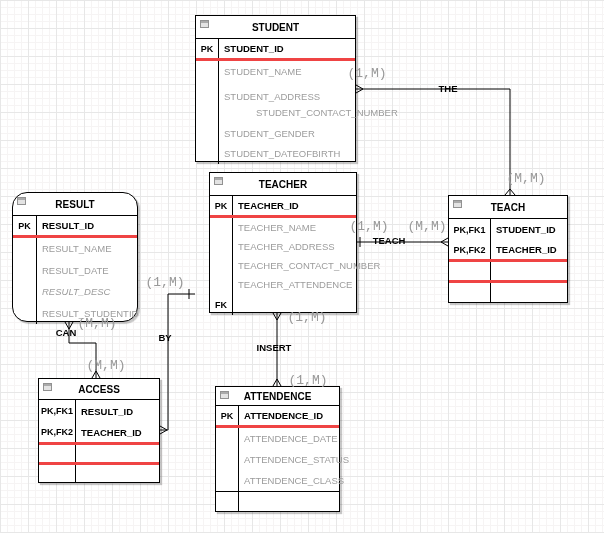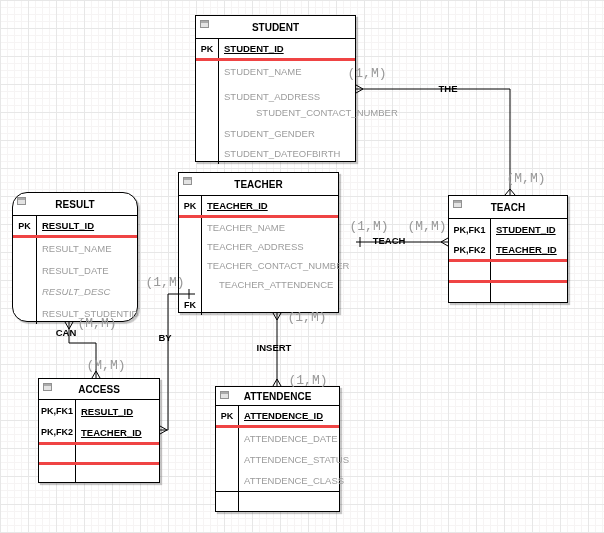--- a/index.html
+++ b/index.html
@@ -30,21 +30,21 @@
   }
   .t-title{font-size:10px;font-weight:bold;color:#000;}
   .t-row{display:flex;align-items:center;flex:none;box-sizing:border-box;}
   .t-row.bb{border-bottom:3px solid #ef4444;}
   .t-key{
     width:var(--kw);flex:none;align-self:stretch;display:flex;align-items:center;justify-content:center;
     border-right:1px solid #000;box-sizing:border-box;
     font-size:9px;font-weight:bold;color:#000;
   }
   .t-attr{padding-left:5px;font-size:9.5px;color:#9c9c9c;white-space:nowrap;}
-  .t-attr.pk{font-weight:bold;color:#000;text-decoration:underline;}
+  .t-attr.pk{font-weight:bold;color:#000;}
   .t-fill{flex:1;display:flex;}
   #edges{position:absolute;left:0;top:0;pointer-events:none;}
   .lbl{position:absolute;transform:translate(-50%,-50%);white-space:nowrap;line-height:1;}
   .card{font-size:13px;color:#999999;font-family:Liberation Mono, monospace;}
   .rel{font-size:9.5px;font-weight:bold;color:#000;}
 </style>
 </head>
 <body>
 
 <div id="canvas">
@@ -73,42 +73,42 @@
     <div class="t-row" style="height:20.6px;">
       <div class="t-key"></div>
       <div class="t-attr">STUDENT_GENDER</div>
     </div>
     <div class="t-row" style="height:20.6px;">
       <div class="t-key"></div>
       <div class="t-attr">STUDENT_DATEOFBIRTH</div>
     </div>
   </div>
 
-  <div class="table" style="left:178px;top:172px;width:161px;height:141px;text-align:right;--kw:23px;">
+  <div class="table" style="left:209px;top:172px;width:148px;height:141px;text-align:right;--kw:23px;">
     <div class="t-header" style="height:22px;">
       <span class="t-icon"></span>
       <span class="t-title">TEACHER</span>
     </div>
     <div class="t-row bb" style="height:22px;">
       <div class="t-key">PK</div>
       <div class="t-attr pk">TEACHER_ID</div>
     </div>
     <div class="t-row" style="height:19px;">
       <div class="t-key"></div>
       <div class="t-attr">TEACHER_NAME</div>
     </div>
     <div class="t-row" style="height:19px;">
       <div class="t-key"></div>
       <div class="t-attr">TEACHER_ADDRESS</div>
     </div>
     <div class="t-row" style="height:19px;">
       <div class="t-key"></div>
       <div class="t-attr">TEACHER_CONTACT_NUMBER</div>
     </div>
-    <div class="t-row" style="height:19px;gap:12px;">
+    <div class="t-row" style="height:19px;">
       <div class="t-key"></div>
       <div class="t-attr">TEACHER_ATTENDENCE</div>
     </div>
     <div class="t-row" style="height:21px;">
       <div class="t-key">FK</div>
       <div class="t-attr"></div>
     </div>
   </div>
 
   <div class="table" style="left:12px;top:192px;width:126px;height:130px;border-radius:15px;--kw:24px;">

